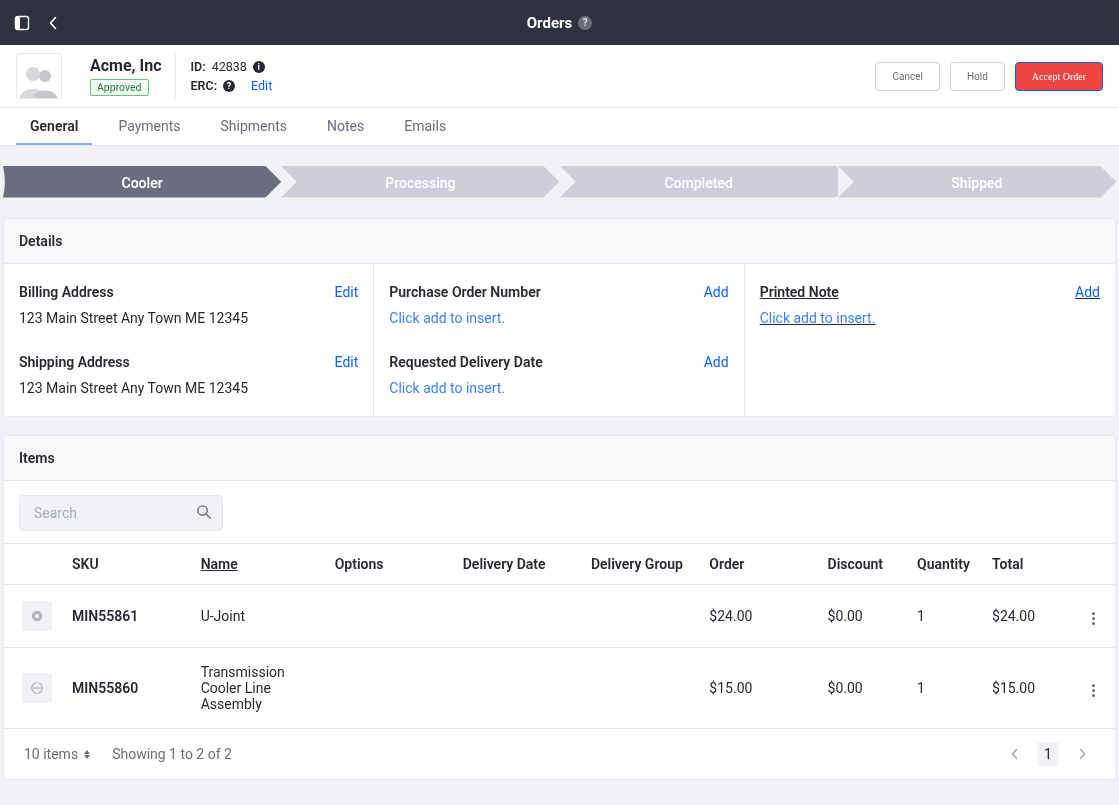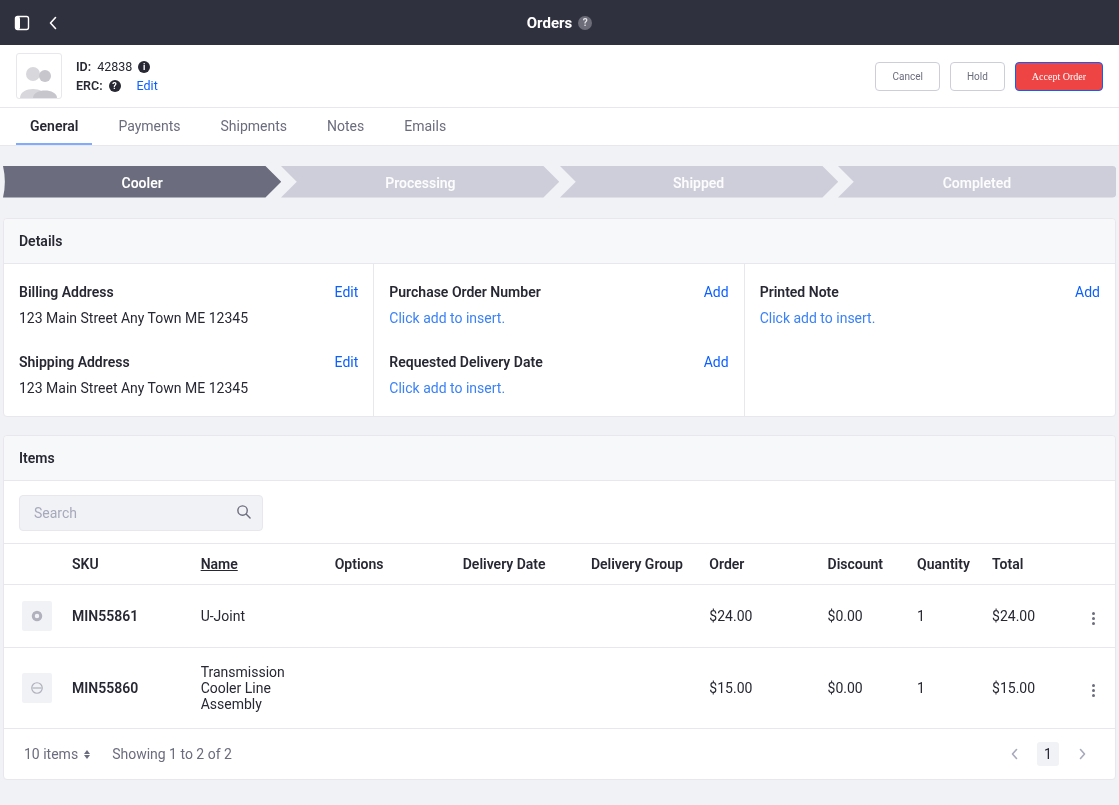--- a/index.html
+++ b/index.html
@@ -186,40 +186,40 @@
     border-radius: 4px 4px 0 0;
   }
   .details-grid {
     display: grid;
     grid-template-columns: 1fr 1fr 1fr;
   }
   .details-col {
     padding: 20px 15px;
     border-right: 1px solid #e7e7ed;
   }
-  .details-col:last-child { border-right: none; }
+  .details-col:last-child { border-right: none; text-decoration: underline; }
   .field-block { margin-bottom: 28px; }
   .field-block:last-child { margin-bottom: 0; }
   .field-head {
     display: flex;
     justify-content: space-between;
     align-items: start;
     margin-bottom: 10px;
   }
   .field-title { font-weight: 600; font-size: 14px; }
   .field-value { color: #272833; font-size: 14px; }
   .placeholder-text { color: #3b82f6; font-size: 14px; }
 
   
   .toolbar-row {
     padding: 14px 15px 12px;
   }
   .search-wrap {
     position: relative;
-    width: 244px;
+    width: 204px;
   }
   .search-input {
     width: 100%;
     border: 1px solid #e7e7ed;
     background: #f1f2f5;
     border-radius: 4px;
     height: 36px;
     font-size: 14px;
     padding: 0 36px 0 14px;
     color: #272833;
@@ -353,20 +353,24 @@
       <g fill="#d8d8dc">
         <circle cx="15" cy="10" r="7"></circle>
         <path d="M2 34 C2 22 28 22 28 34 Z"></path>
       </g>
       <g fill="#c6c6cc">
         <circle cx="27" cy="12" r="6"></circle>
         <path d="M15 34 C15 24 39 24 39 34 Z"></path>
       </g>
     </svg>
   </div>
+  <div class="cust-col">
+    <div class="cust-name">Acme, Inc</div>
+    <div class="badge-approved">Approved</div>
+  </div>
   <div class="meta-col">
     <div class="meta-row">
       <span class="meta-label">ID:</span>
       <span>42838</span>
       <span class="meta-dot">i</span>
     </div>
     <div class="meta-row">
       <span class="meta-label">ERC:</span>
       <span class="meta-dot">?</span>
       <span class="link" style="margin-left:10px;">Edit</span>
@@ -398,29 +402,29 @@
       <span class="step-label">Cooler</span>
     </div>
     <div class="step step-inactive">
       <svg class="step-bg" viewBox="0 0 300 34" preserveAspectRatio="none">
         <path d="M0 0 H283 L300 17 L283 34 H0 L17 17 Z" fill="#cdced9"></path>
       </svg>
       <span class="step-label">Processing</span>
     </div>
     <div class="step step-inactive">
       <svg class="step-bg" viewBox="0 0 300 34" preserveAspectRatio="none">
+        <path d="M0 0 H296 Q300 0 300 4 V30 Q300 34 296 34 H0 L17 17 Z" fill="#cdced9"></path>
+      </svg>
+      <span class="step-label">Completed</span>
+    </div>
+    <div class="step step-inactive">
+      <svg class="step-bg" viewBox="0 0 300 34" preserveAspectRatio="none">
         <path d="M0 0 H283 L300 17 L283 34 H0 L17 17 Z" fill="#cdced9"></path>
       </svg>
       <span class="step-label">Shipped</span>
-    </div>
-    <div class="step step-inactive">
-      <svg class="step-bg" viewBox="0 0 300 34" preserveAspectRatio="none">
-        <path d="M0 0 H296 Q300 0 300 4 V30 Q300 34 296 34 H0 L17 17 Z" fill="#cdced9"></path>
-      </svg>
-      <span class="step-label">Completed</span>
     </div>
   </div>
 
   <div class="panel">
     <div class="panel-header">Details</div>
     <div class="details-grid">
       <div class="details-col">
         <div class="field-block">
           <div class="field-head">
             <span class="field-title">Billing Address</span>

